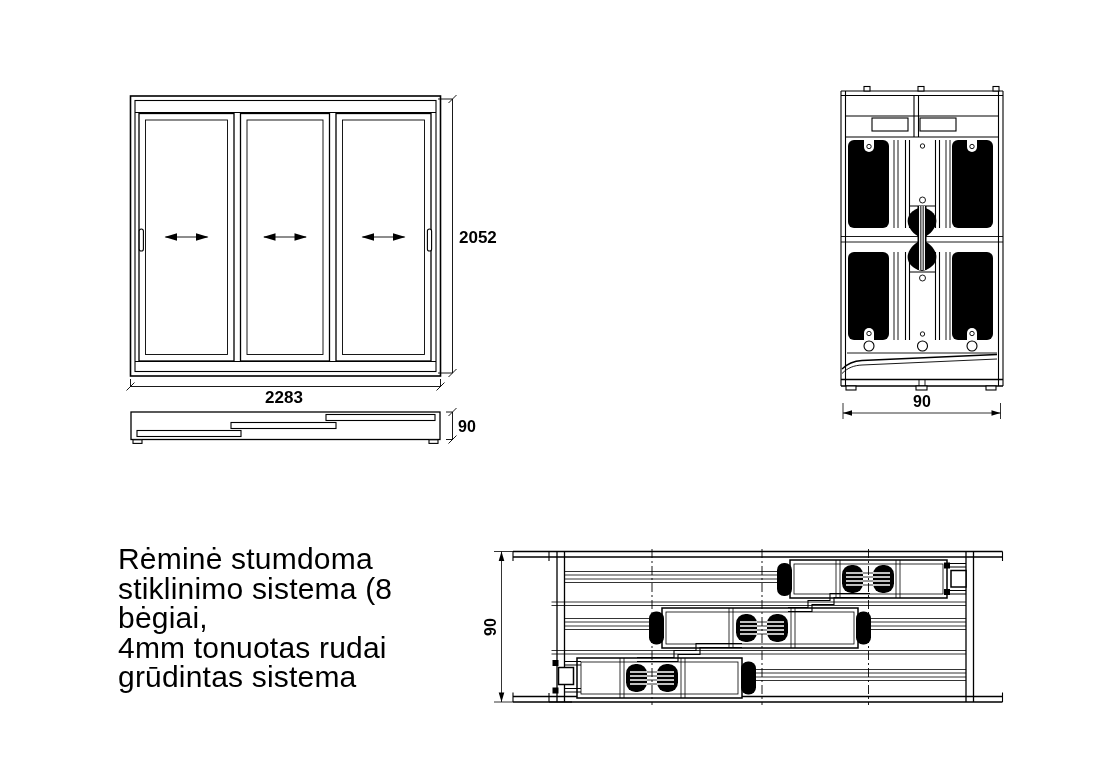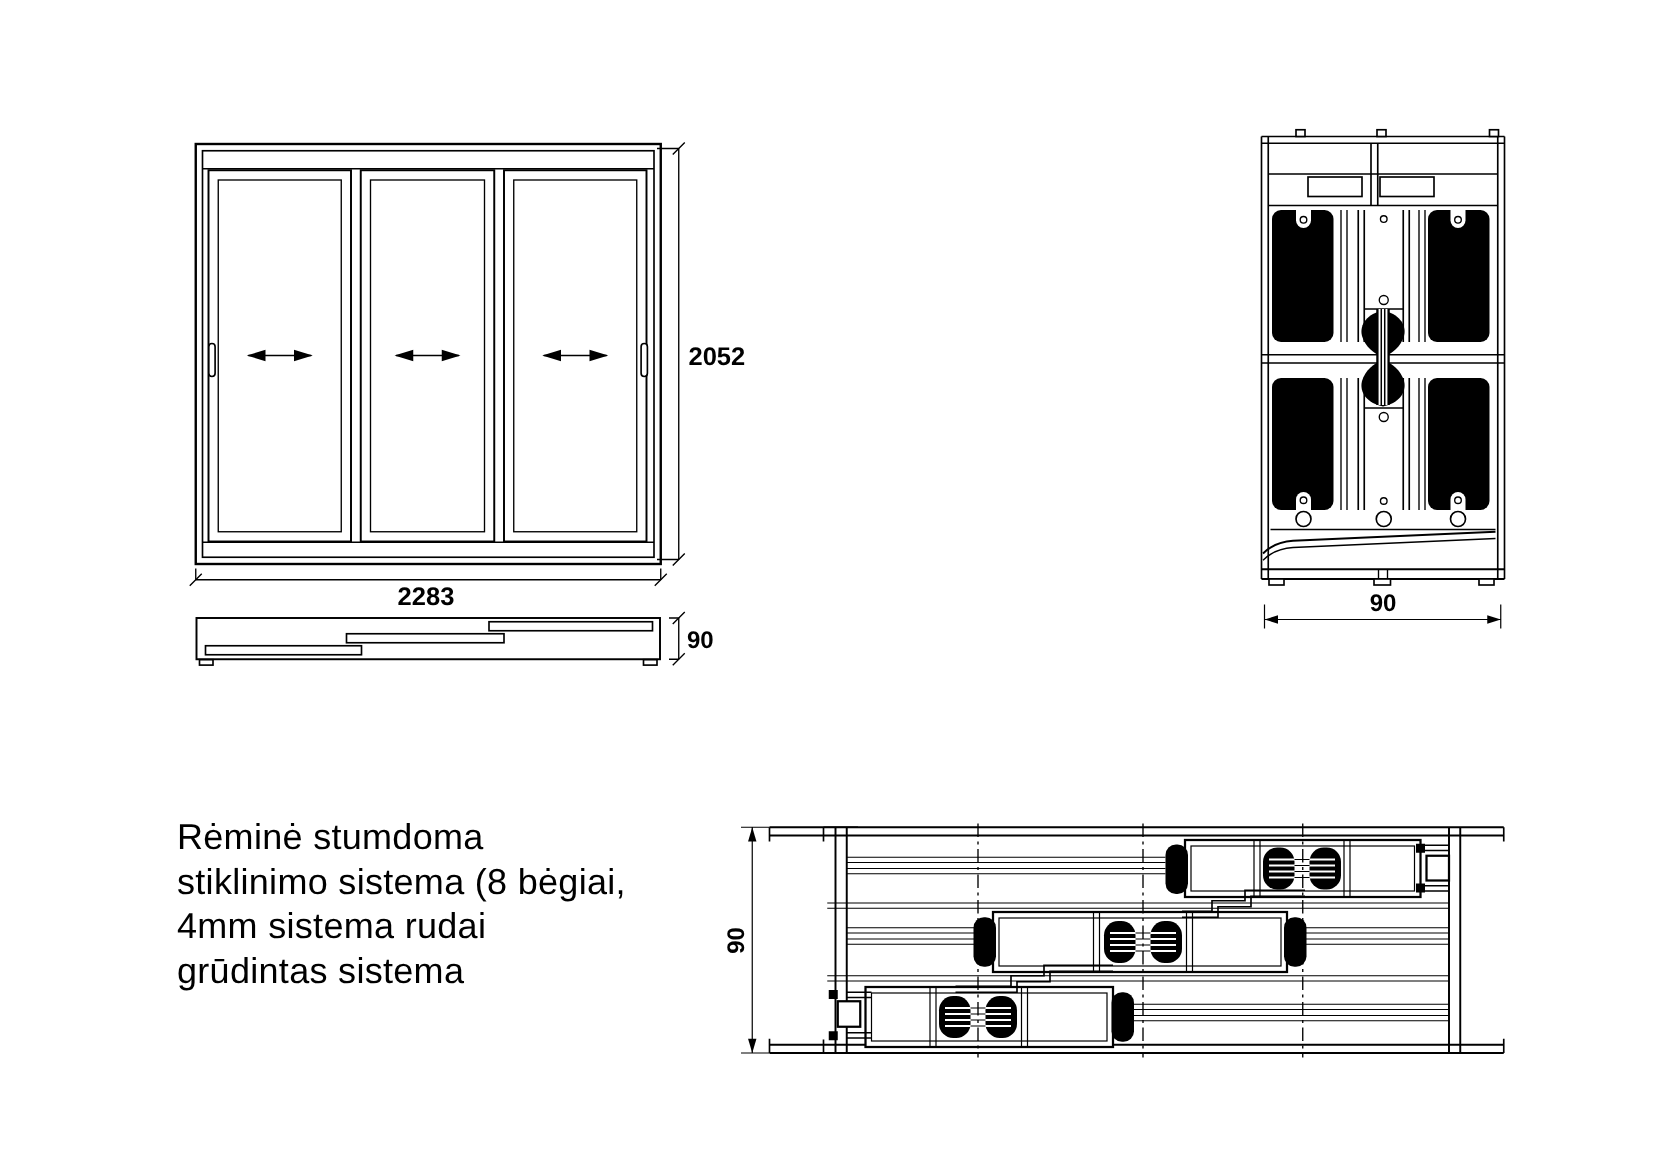--- a/index.html
+++ b/index.html
@@ -12,21 +12,21 @@
   .ln3 {stroke:#000;fill:none;stroke-width:1.3;}
   .thin{stroke:#000;fill:none;stroke-width:0.9;}
   .hair{stroke:#000;fill:none;stroke-width:0.8;}
   .blk {fill:#000;stroke:none;}
   .wht {fill:#fff;stroke:#000;stroke-width:1.1;}
   .whtB{fill:#fff;stroke:#000;stroke-width:1.5;}
   .dimtxt{font-family:"Liberation Sans",sans-serif;font-weight:bold;font-size:17px;fill:#000;}
   .dimtxtS{font-family:"Liberation Sans",sans-serif;font-weight:bold;font-size:16px;fill:#000;}
   .cl{stroke:#000;fill:none;stroke-width:0.9;stroke-dasharray:9 3 2 3;}
   .wstripe{stroke:#fff;fill:none;stroke-width:1.3;}
-  #desc{position:absolute;left:118px;top:544px;width:300px;font-size:24px;
+  #desc{position:absolute;left:118px;top:544px;width:300px;font-size:30px;
         line-height:29.5px;color:#000;letter-spacing:0.2px;}
 </style>
 </head>
 <body>
 
 <div id="canvas">
 
 <svg width="1117" height="784" viewBox="0 0 1117 784">
 
   <g>
@@ -245,17 +245,17 @@
       <polygon class="blk" points="501.5,551.5 498.7,561 504.3,561"></polygon>
       <polygon class="blk" points="501.5,702 498.7,692.5 504.3,692.5"></polygon>
       <text class="dimtxtS" text-anchor="middle" transform="rotate(-90 491 627)" x="491" y="632">90</text>
     </g>
   </g>
 </svg>
 
   <div id="desc">
     <div>Rėminė stumdoma</div>
     <div>stiklinimo sistema (8 bėgiai,</div>
-    <div>4mm sistema rudai</div>
+    <div>4mm tonuotas rudai</div>
     <div>grūdintas sistema</div>
   </div>
 
 </div>
 
 </body></html>

